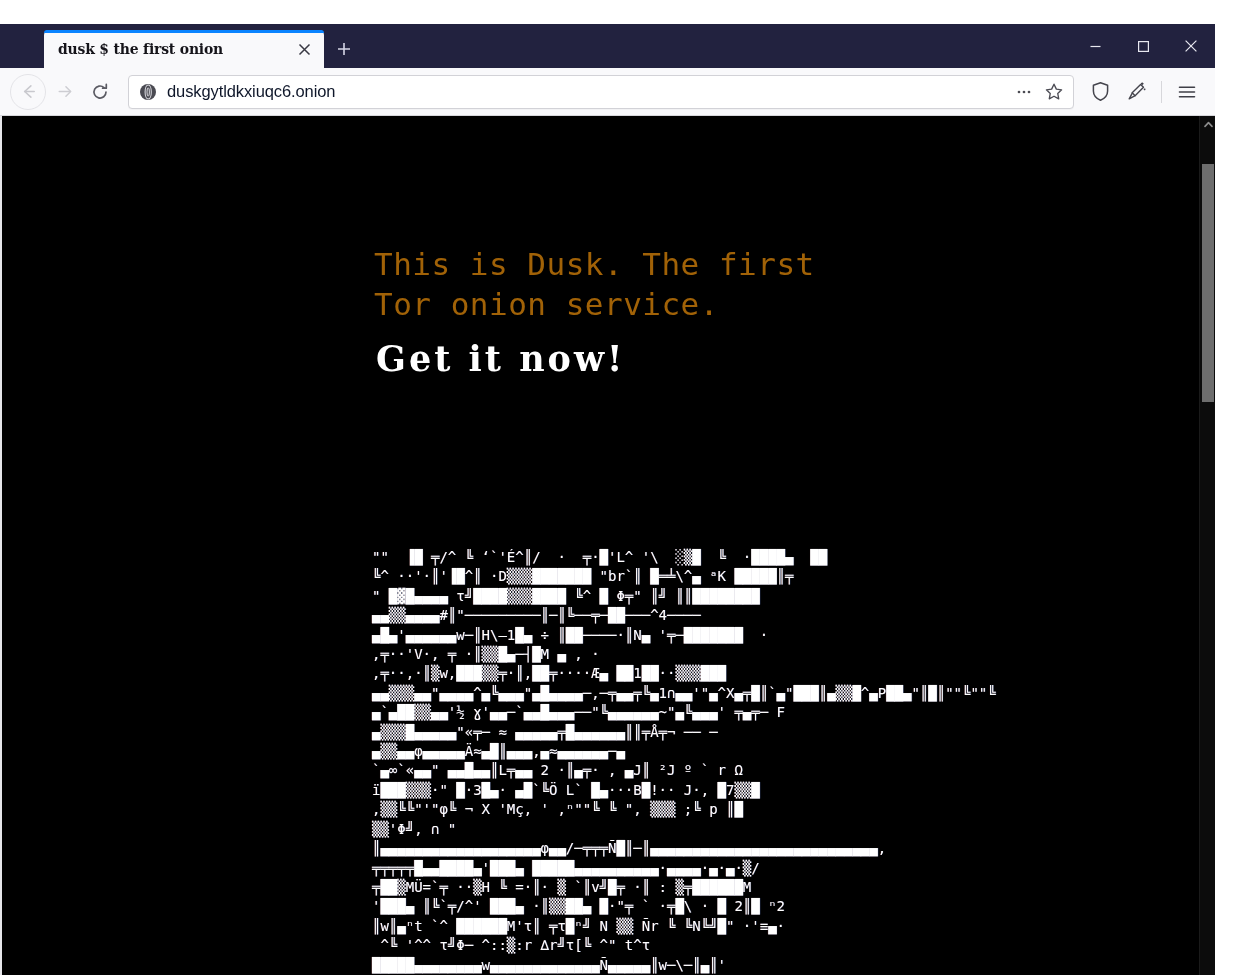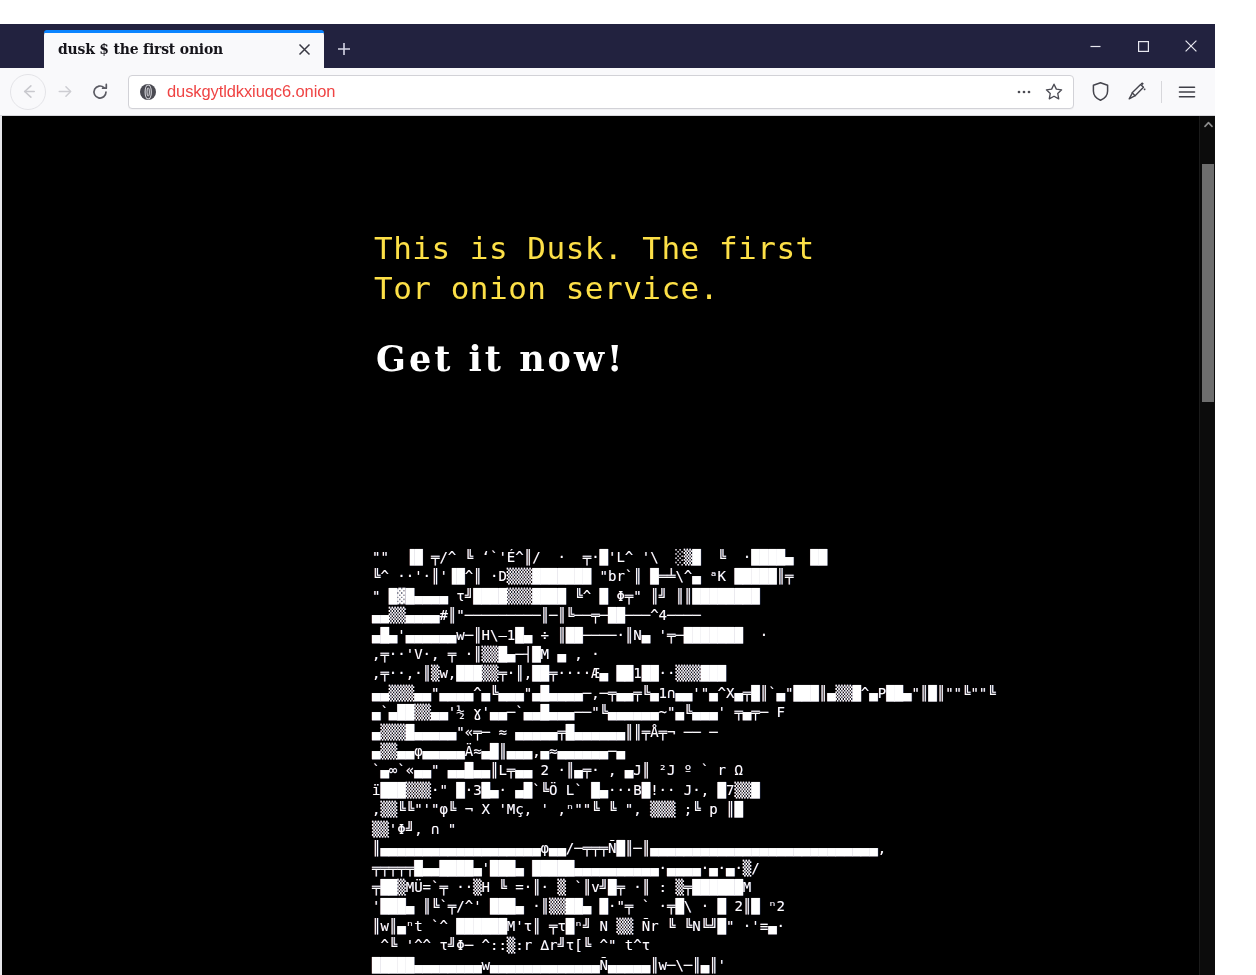--- a/index.html
+++ b/index.html
@@ -68,21 +68,21 @@
   .navbtn.dim svg { opacity: 0.45; }
 
   #urlbar {
     flex: 1 1 auto; height: 34px; margin: 0 8px 0 10px;
     background: #ffffff; border: 1px solid #d2d2d7; border-radius: 4px;
     display: flex; align-items: center; padding: 0 4px 0 10px;
     box-shadow: 0 1px 1px rgba(0,0,0,0.03);
   }
   #onion-icon { flex: 0 0 18px; width:18px; height:18px; margin-right: 10px; }
   #url-text {
-    flex: 1 1 auto; font-size: 16.5px; color: #ef4444;
+    flex: 1 1 auto; font-size: 16.5px; color: #0f172a;
     font-family: "Liberation Sans", sans-serif;
     white-space: nowrap; overflow: hidden; letter-spacing: -0.1px;
   }
   .urlbtn {
     width: 30px; height: 30px; flex: 0 0 30px; border-radius: 4px;
     display: flex; align-items: center; justify-content: center; cursor: pointer;
   }
   .toolicon {
     width: 36px; height: 36px; flex: 0 0 36px; border-radius: 4px;
     display: flex; align-items: center; justify-content: center; cursor: pointer;
@@ -93,23 +93,23 @@
   #content {
     flex: 1 1 auto; position: relative; background: #000000;
     border-left: 2px solid #e6e6ea;
     overflow: hidden;
   }
   #page {
     position: absolute; inset: 0 16px 0 0; background:#000; overflow: hidden;
   }
 
   #headline {
-    position: absolute; left: 372px; top: 112px;
+    position: absolute; left: 372px; top: 128px;
     font-family: "DejaVu Sans Mono", "Liberation Mono", monospace;
-    font-size: 31px; line-height: 40px; color: #fde047;
+    font-size: 31px; line-height: 40px; color: #a16207;
     letter-spacing: 0.5px; white-space: pre;
   }
   #cta {
     position: absolute; left: 374px; top: 212px;
     font-family: "DejaVu Serif", serif; font-weight: 700;
     font-size: 35px; line-height: 62px; color: #ffffff;
     letter-spacing: 3px; white-space: pre;
   }
 
   #ascii {

